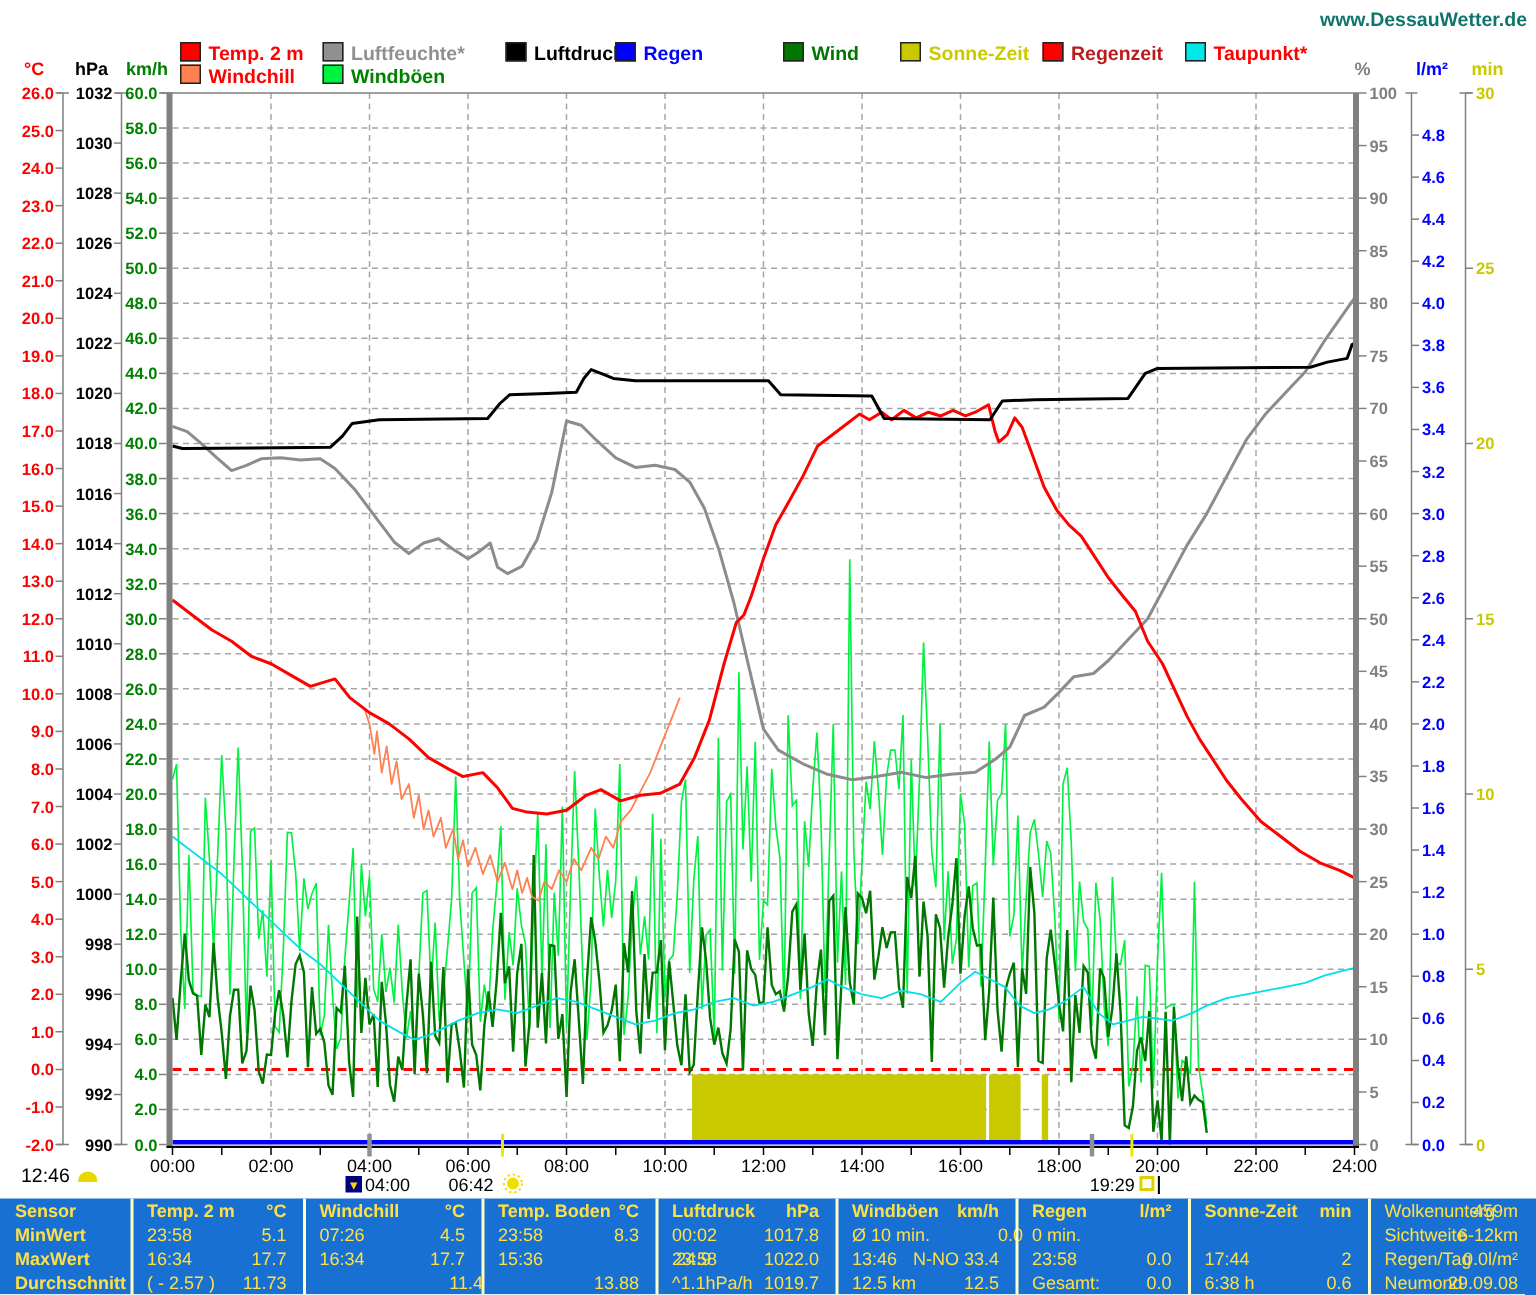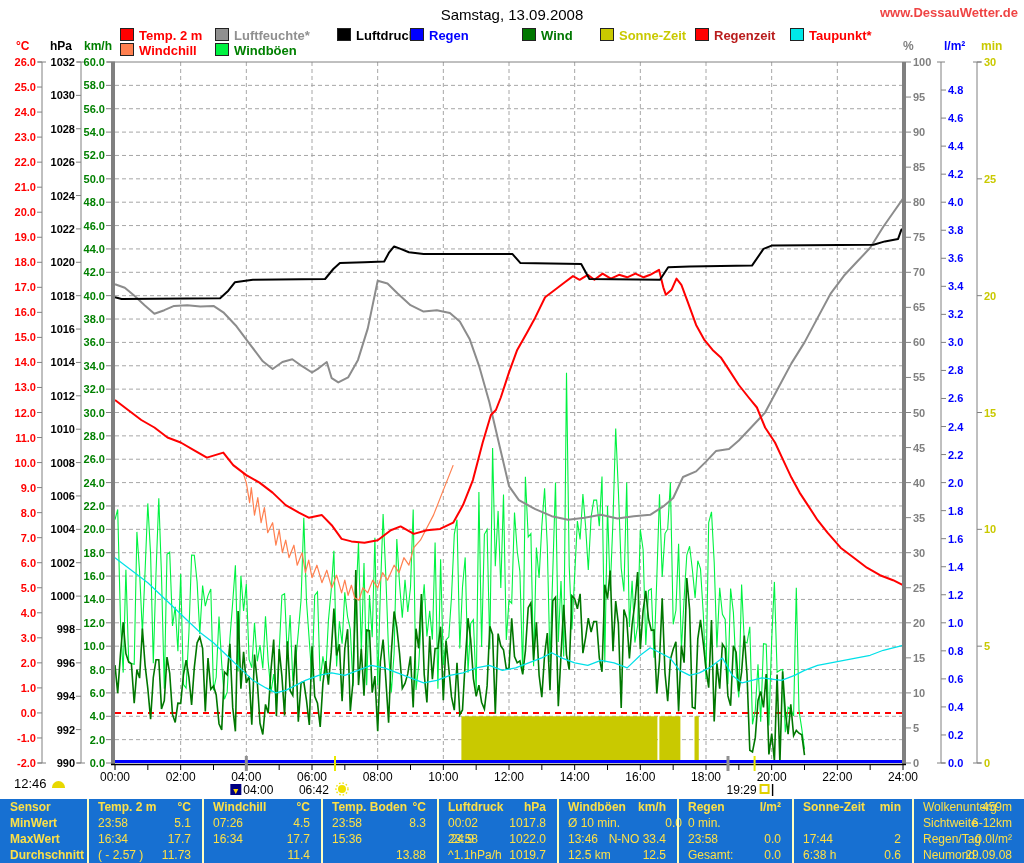--- a/index.html
+++ b/index.html
@@ -1,38 +1,37 @@
 <!DOCTYPE html>
 <html><head>
 <meta charset="utf-8">
 <style>
   html,body{margin:0;padding:0;background:#fff;}
   #stage{position:relative;width:1024px;height:863px;background:#ffffff;overflow:hidden;
          font-family:"Liberation Sans","DejaVu Sans",sans-serif;}
   #chart-svg{position:absolute;left:0;top:0;}
   .hdr-title{position:absolute;top:6px;left:0;width:1024px;text-align:center;font-size:15px;color:#000;}
-  .hdr-site{position:absolute;top:5px;right:6px;font-size:13px;font-weight:bold;color:#ef4444;text-decoration:none;}
+  .hdr-site{position:absolute;top:5px;right:6px;font-size:13px;font-weight:bold;color:#0f766e;text-decoration:none;}
   .legend-item{position:absolute;height:13px;font-size:13px;font-weight:bold;white-space:nowrap;}
   .legend-item .sw{display:inline-block;width:12px;height:11px;border:1px solid #222;vertical-align:-1px;margin-right:5px;}
   .axis-unit{position:absolute;top:39px;font-size:12px;font-weight:bold;}
   .daylen{position:absolute;left:14px;top:776px;font-size:13px;color:#000;white-space:nowrap;}
   .daylen .sun-half{display:inline-block;width:13px;height:7px;background:#e8d800;border-radius:13px 13px 0 0;margin-left:5px;}
   
   #wx-table{position:absolute;left:0;top:799px;width:1024px;height:64px;background:#1770d2;}
   .tcell{position:absolute;height:16px;font-size:12px;color:#fde047;white-space:nowrap;overflow:hidden;}
   .tcell .lv{position:absolute;left:8px;top:1px;}
   .tcell .rv{position:absolute;right:8px;top:1px;}
   .tcell.bold{font-weight:bold;}
   .tsep{position:absolute;top:0;width:2px;height:64px;background:#ffffc0;}
 </style>
 </head>
 <body>
 
 <div id="stage">
-  <div class="hdr-title">Samstag, 13.09.2008</div>
   <a class="hdr-site" href="#">www.DessauWetter.de</a>
   <div id="legend">
       <div class="legend-item" style="left: 120px; top: 28px;"><span class="sw" style="background: rgb(255, 0, 0);"></span><span style="color: rgb(255, 0, 0);">Temp. 2 m</span></div>
       <div class="legend-item" style="left: 215px; top: 28px;"><span class="sw" style="background: rgb(144, 144, 144);"></span><span style="color: rgb(144, 144, 144);">Luftfeuchte*</span></div>
       <div class="legend-item" style="left: 313px; top: 28px; padding-left: 24px;"><span class="sw" style="background: rgb(0, 0, 0);"></span><span style="color: rgb(0, 0, 0);">Luftdruck*</span></div>
       <div class="legend-item" style="left: 410px; top: 28px;"><span class="sw" style="background: rgb(0, 0, 255);"></span><span style="color: rgb(0, 0, 255);">Regen</span></div>
       <div class="legend-item" style="left: 494px; top: 28px; margin-left: 28px;"><span class="sw" style="background: rgb(0, 119, 0);"></span><span style="color: rgb(0, 119, 0);">Wind</span></div>
       <div class="legend-item" style="left: 600px; top: 28px;"><span class="sw" style="background: rgb(201, 201, 0);"></span><span style="color: rgb(201, 201, 0);">Sonne-Zeit</span></div>
       <div class="legend-item" style="left: 695px; top: 28px;"><span class="sw" style="background: rgb(255, 0, 0);"></span><span style="color: #b91c1c;">Regenzeit</span></div>
       <div class="legend-item" style="left: 790px; top: 28px;"><span class="sw" style="background: rgb(0, 232, 232);"></span><span style="color: rgb(255, 0, 0);">Taupunkt*</span></div>
@@ -476,21 +475,21 @@
         <span class="rv">°C</span>
       </div>
       <div class="tcell" style="left: 205px; width: 113px; top: 16px;">
         <span class="lv">07:26</span>
         <span class="rv">4.5</span>
       </div>
       <div class="tcell" style="left: 205px; width: 113px; top: 32px;">
         <span class="lv">16:34</span>
         <span class="rv">17.7</span>
       </div>
-      <div class="tcell" style="left: 205px; width: 113px; top: 48px;">
+      <div class="tcell" style="left: 205px; width: 113px; top: 48px; padding-left: 12px;">
         <span class="rv">11.4</span>
       </div>
       <div class="tcell bold" style="left: 324px; width: 110px; top: 0px;">
         <span class="lv">Temp. Boden</span>
         <span class="rv">°C</span>
       </div>
       <div class="tcell" style="left: 324px; width: 110px; top: 16px;">
         <span class="lv">23:58</span>
         <span class="rv">8.3</span>
       </div>

